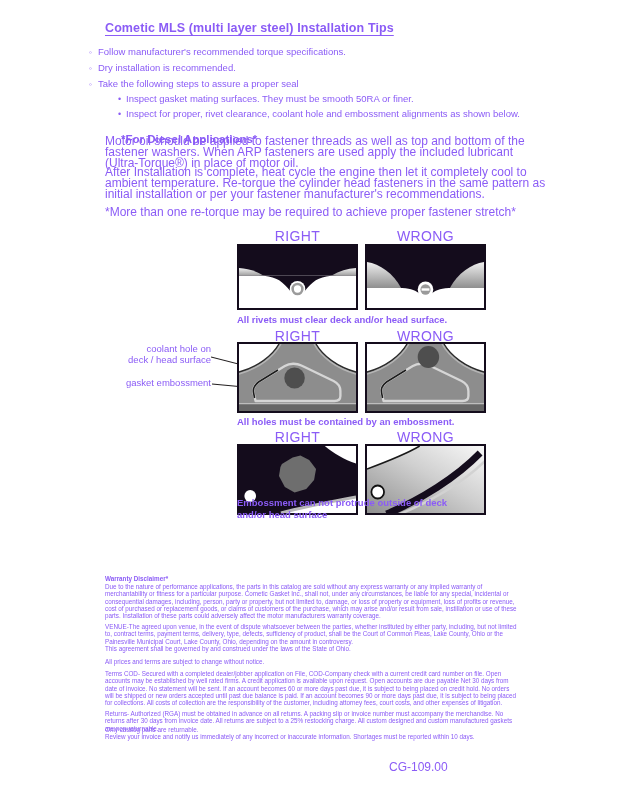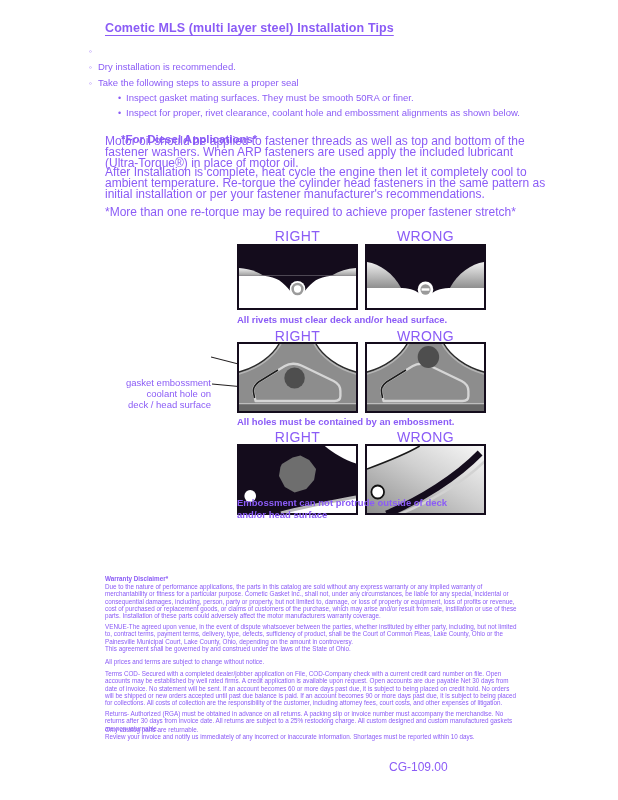--- a/index.html
+++ b/index.html
@@ -25,21 +25,21 @@
 
   .fig { position:absolute; width:121px; border:2px solid #140c1c; box-sizing:border-box; background:#fff; }
   .fr1 { top:244px; height:66px; } .fr2 { top:342px; height:71px; } .fr3 { top:444px; height:71px; }
   .fig svg { display:block; width:100%; height:100%; }
 
   .caption { position:absolute; left:237px; font-size:9.5px; font-weight:bold; line-height:11.5px; white-space:pre-line; }
   .cap1 { top:314px; } .cap2 { top:416px; } .cap3 { top:497px; }
 
   .ann { position:absolute; left:111px; width:100px; text-align:right; font-size:9.5px;
          line-height:10.5px; white-space:pre-line; }
-  .ann-coolant { top:344px;margin-top:45px; } .ann-emboss { top:378px; }
+  .ann-coolant { top:344px; } .ann-emboss { top:378px; }
   .leaders { position:absolute; left:211px; top:348px; }
 
   .fp { position:absolute; left:105px; width:414px; font-size:6.3px; line-height:7.3px; white-space:pre-line; }
   .fp-h { top:575px; font-weight:bold; }
   .fp1 { top:583px; } .fp2 { top:623px; } .fp3 { top:658px; }
   .fp4 { top:670px; } .fp5 { top:710px; } .fp6 { top:726px; }
 
   .page-code { position:absolute; left:389px; top:760px; font-size:12px; }
 </style>
 </head>
@@ -63,20 +63,21 @@
           <stop offset="1" stop-color="#f8f8f8"></stop>
       </linearGradient>
     </defs>
   </svg>
 
   <h1 class="title">Cometic MLS (multi layer steel) Installation Tips</h1>
 
   <div class="bullets">
     <div class="b-row">
       <span class="mark">◦</span>
+      <span>Follow manufacturer's recommended torque specifications.</span>
     </div>
     <div class="b-row">
       <span class="mark">◦</span>
       <span>Dry installation is recommended.</span>
     </div>
     <div class="b-row">
       <span class="mark">◦</span>
       <span>Take the following steps to assure a proper seal</span>
     </div>
     <div class="b-sub">

